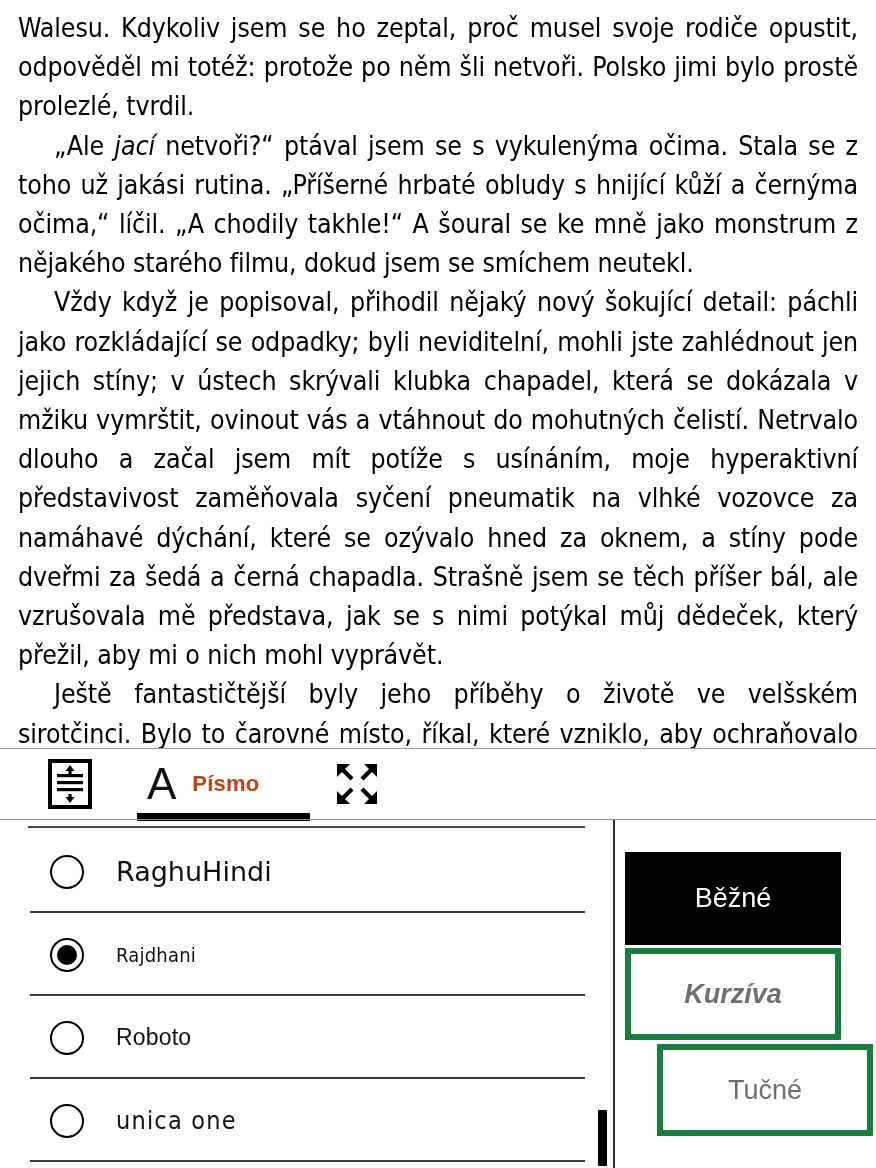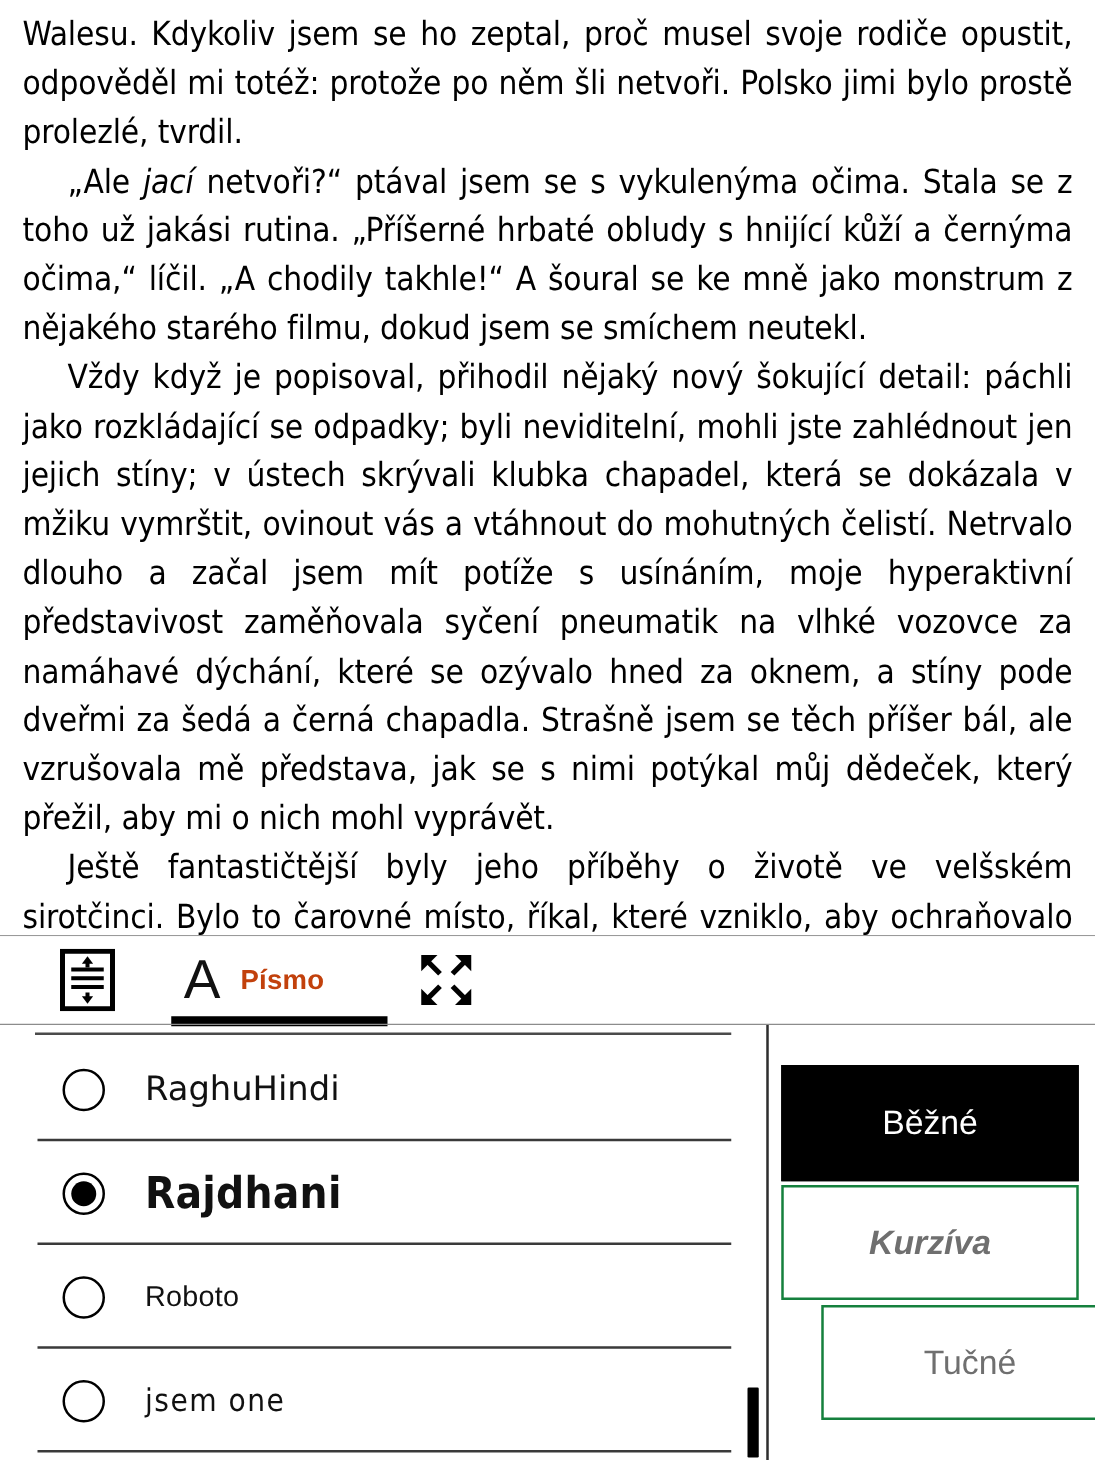--- a/index.html
+++ b/index.html
@@ -103,21 +103,21 @@
     content: ""; position: absolute; left: 50%; top: 50%;
     width: 20px; height: 20px; margin-left: -10px; margin-top: -10px;
     background: #000; border-radius: 50%;
   }
   .font-row .fname {
     font-size: 27px; color: #111; letter-spacing: 0.2px; white-space: nowrap;
   }
   .fname.f-raghuhindi { font-family: "DejaVu Sans", sans-serif; font-size: 27px; letter-spacing: 0px; }
   .fname.f-rajdhani {
     font-family: "DejaVu Sans Condensed", "Liberation Sans Narrow", "Liberation Sans", sans-serif;
-    font-stretch: condensed; font-size: 35px; font-weight: bold;
+    font-stretch: condensed; font-size: 20px;
   }
   .fname.f-roboto { font-family: "Liberation Sans", sans-serif; font-size: 23px; }
   .fname.f-unicaone {
     font-family: "DejaVu Sans Condensed", "Liberation Sans Narrow", "Liberation Sans", sans-serif;
     font-stretch: condensed; font-size: 25px; letter-spacing: 1.2px;
   }
   .row-rule {
     position: absolute; left: 30px; bottom: 0; width: 555px; height: 2px;
     background: #3a3a3a;
   }
@@ -130,24 +130,24 @@
   .scroll-thumb {
     position: absolute; left: 598px; top: 1110px; width: 9px; height: 56px;
     background: #000; border-radius: 1px;
   }
 
   
   .style-panel {
     position: absolute; left: 625px; top: 852px; width: 238px; height: 300px;
   }
   .style-btn {
-    width: 238px; height: 92px;
+    width: 216px; height: 92px;
     display: flex; align-items: center; justify-content: center;
     font-size: 27px; color: #6f6f6f; background: #fff;
-    border: 2px solid #15803d;
+    border: 6px solid #15803d;
     margin-bottom: 2px;
   }
   .style-btn.b-normal {
     background: #000; color: #fff; border-color: #000;
     height: 93px; margin-bottom: 3px;
   }
   .style-btn.b-italic { font-style: italic; margin-bottom: 4px; font-weight: bold; }
   .style-btn.b-bold   { font-weight: normal; margin-left: 32px; }
 </style>
 </head>
@@ -223,21 +223,21 @@
         <span class="fname f-rajdhani">Rajdhani</span>
         <span class="row-rule"></span>
       </div>
       <div class="font-row">
         <span class="radio"></span>
         <span class="fname f-roboto">Roboto</span>
         <span class="row-rule"></span>
       </div>
       <div class="font-row">
         <span class="radio"></span>
-        <span class="fname f-unicaone">jsem one</span>
+        <span class="fname f-unicaone">unica one</span>
         <span class="row-rule"></span>
       </div>
     </div>
 
   <div class="scroll-track">
     
   </div>
   <div class="scroll-thumb"></div>
 
   <div class="style-panel" id="style-panel">

